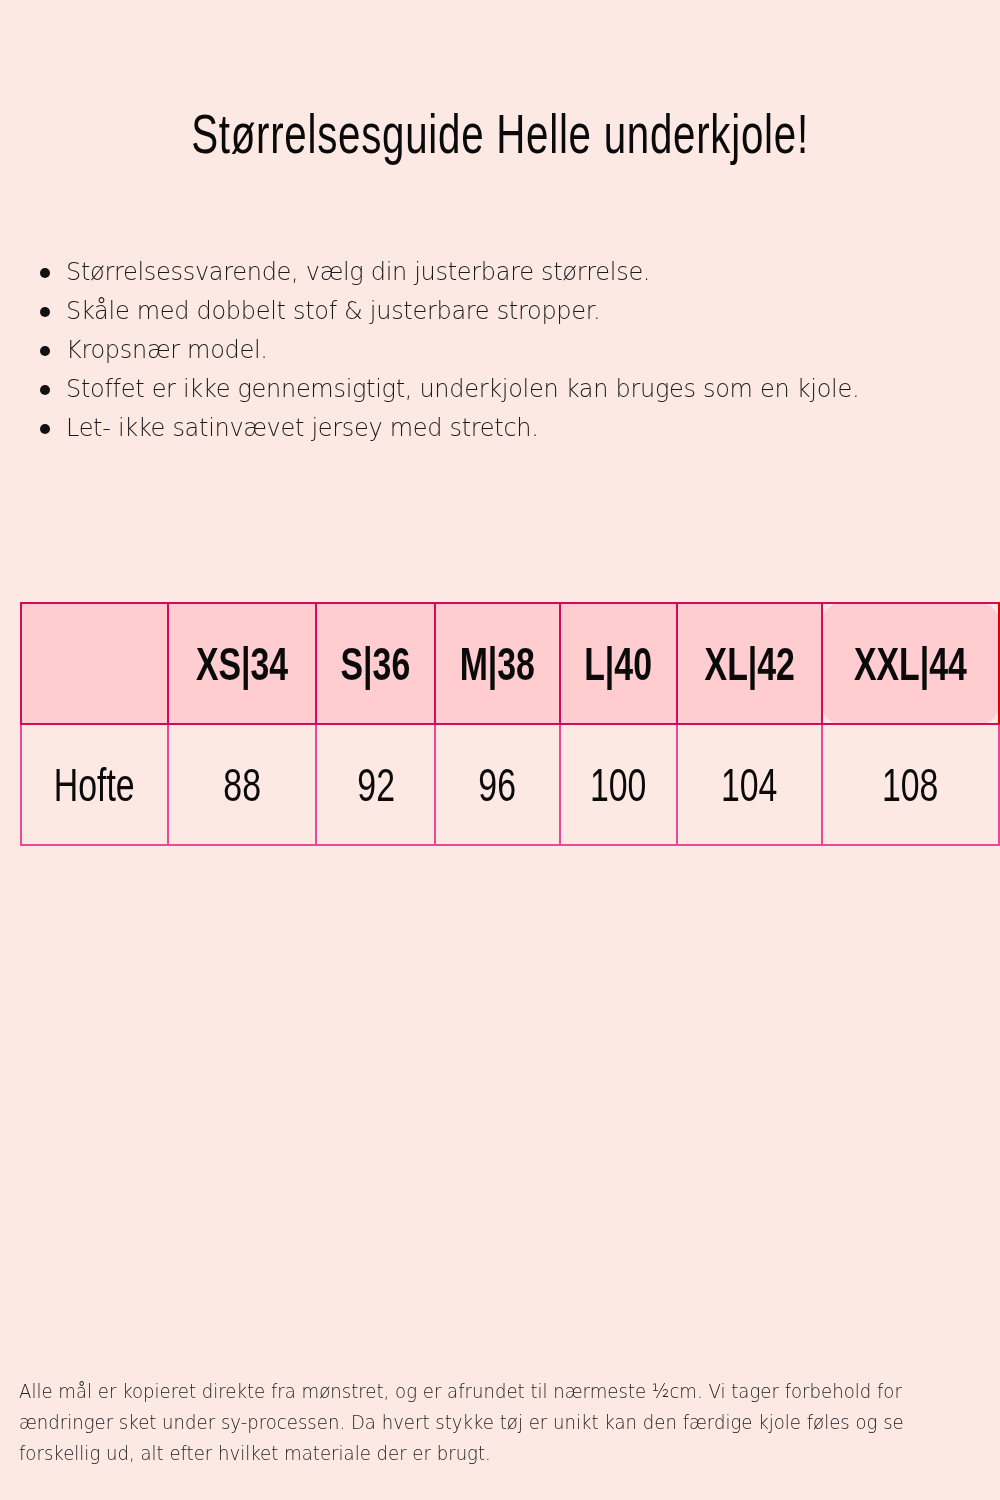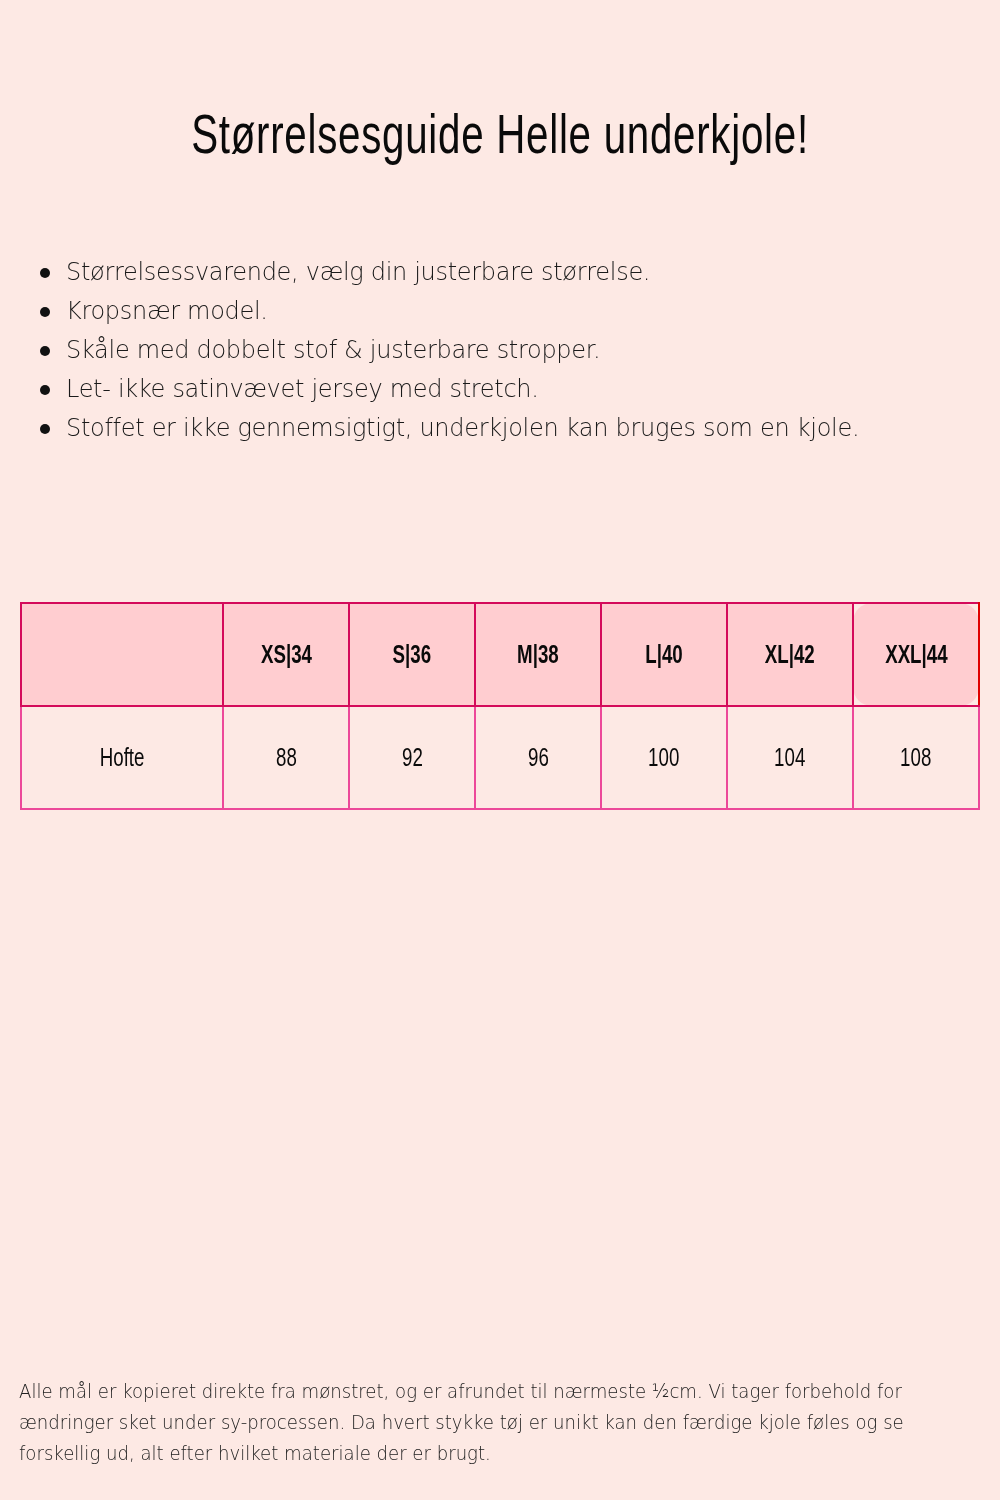--- a/index.html
+++ b/index.html
@@ -35,23 +35,23 @@
     table.size {
       position: absolute; left: 20px; top: 602px;
       border-collapse: collapse;
       table-layout: fixed;
     }
     table.size td {
       border: 2px solid #ec4899;
       height: 101px;
       text-align: center; vertical-align: middle;
       font-family: "Liberation Sans Narrow", "Liberation Sans", sans-serif;
-      font-size: 26px; color: #0a0a0a;
+      font-size: 47px; color: #0a0a0a;
       background: #fde9e4;
-      padding: 0;
+      padding: 9px;
     }
     table.size td .t { display: inline-block; transform: scaleX(0.72); }
     table.size tr.head td {
       background: #ffcdd0;
       border-color: #d40a5a;
       font-weight: bold;
     }
     table.size tr.head td:last-child { border-right-color: #e00000; border-radius: 19px; }
     col.c0 { width: 202px; }
     col.cn { width: 126px; }
@@ -64,24 +64,24 @@
       width: 1070px;
     }
   </style>
 </head>
 <body>
 
 <h1 class="title" style="margin:0;font-weight:normal;">Størrelsesguide Helle underkjole!</h1>
 
 <ul class="bullets">
   <li>Størrelsessvarende, vælg din justerbare størrelse.</li>
+  <li>Skåle med dobbelt stof &amp; justerbare stropper.</li>
   <li>Kropsnær model.</li>
-  <li>Skåle med dobbelt stof &amp; justerbare stropper.</li>
+  <li>Stoffet er ikke gennemsigtigt, underkjolen kan bruges som en kjole.</li>
   <li>Let- ikke satinvævet jersey med stretch.</li>
-  <li>Stoffet er ikke gennemsigtigt, underkjolen kan bruges som en kjole.</li>
 </ul>
 
 <table class="size">
   <colgroup>
     <col class="c0">
       <col class="cn">
       <col class="cn">
       <col class="cn">
       <col class="cn">
       <col class="cn">

